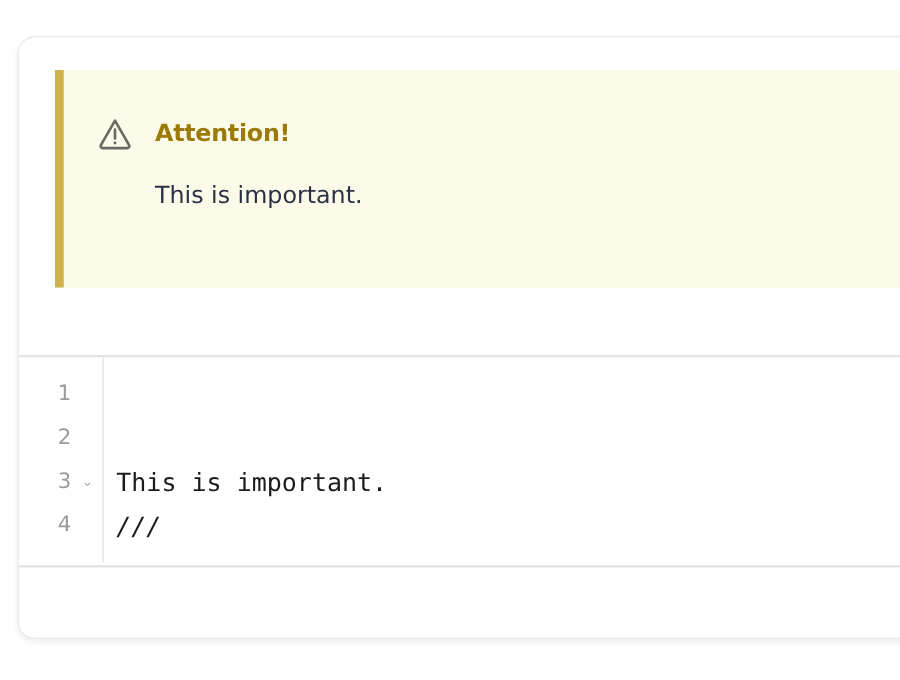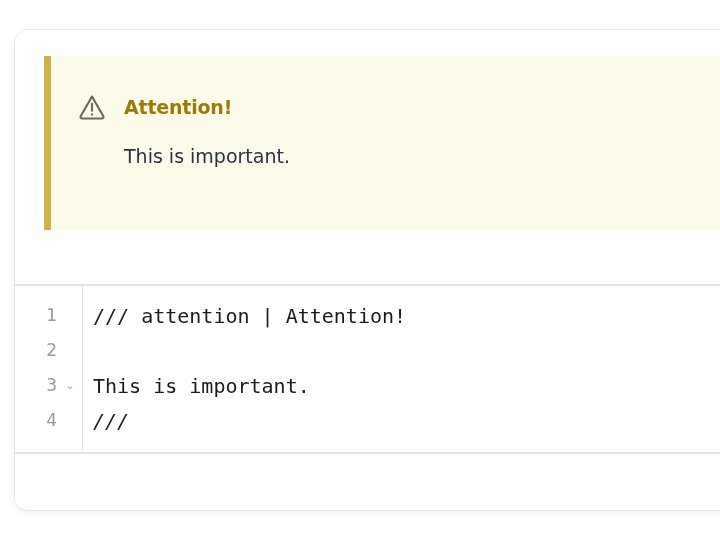--- a/index.html
+++ b/index.html
@@ -190,21 +190,20 @@
     </div>
 
     <div class="editor-pane">
 
       <div class="code-area">
         <div class="gutter-rule"></div>
 
         <div class="code-line">
           <span class="line-no">1</span>
           <span class="fold-marker"></span>
-          <span class="code-text">/// attention | Attention!</span>
         </div>
 
         <div class="code-line">
           <span class="line-no">2</span>
           <span class="fold-marker"></span>
           <span class="code-text"></span>
         </div>
 
         <div class="code-line">
           <span class="line-no">3</span>

